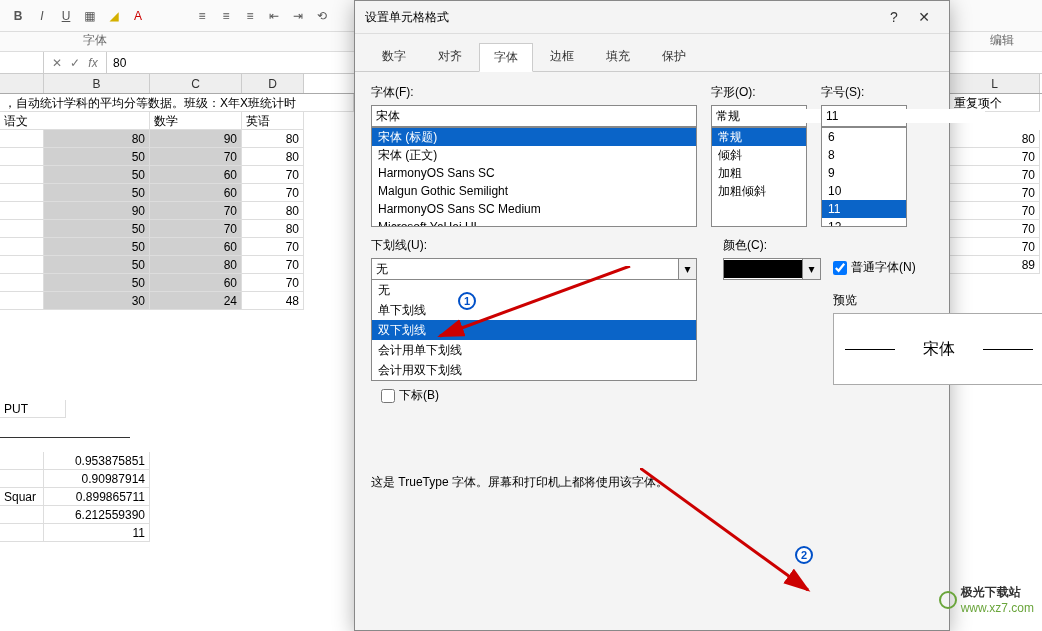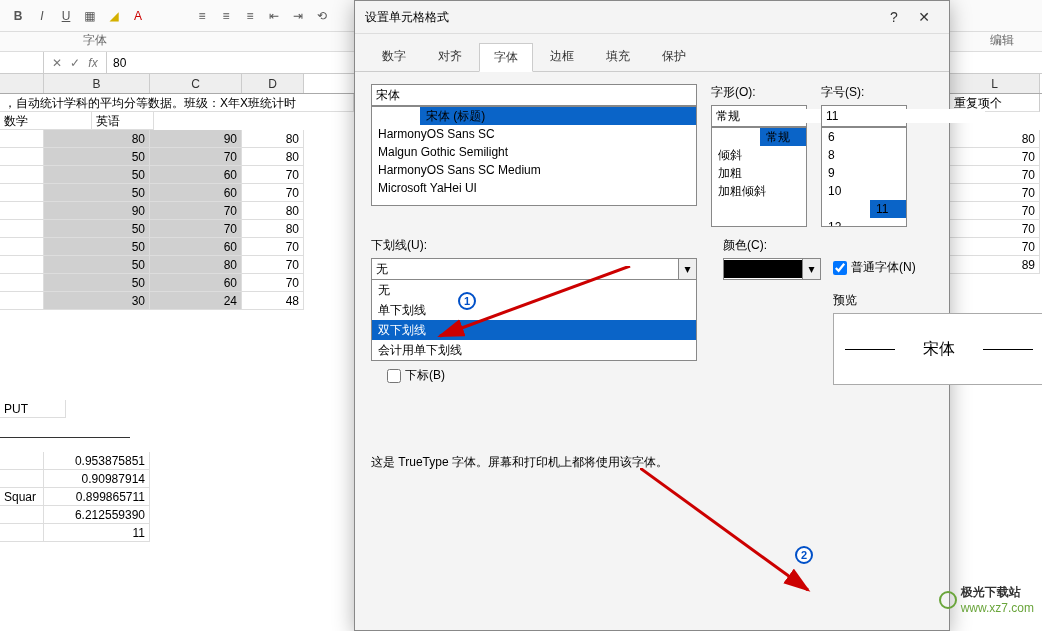--- a/index.html
+++ b/index.html
@@ -39,21 +39,21 @@
 .titlebar .tbtn{width:30px; text-align:center; font-size:14px; color:#333;}
 .tabs{ display:flex; border-bottom:1px solid #ccc; padding:8px 12px 0 12px; gap:2px;}
 .tab{ padding:5px 14px; border:1px solid transparent; color:#333;}
 .tab.active{ background:#fff; border:1px solid #ccc; border-bottom:1px solid #fff; position:relative; top:1px;}
 .dlg-body{ padding:12px 16px;}
 .field-row{ display:flex; gap:14px;}
 .field-col{ display:flex; flex-direction:column;}
 .lbl{ margin-bottom:4px;}
 .listbox{ border:1px solid #888; background:#fff; overflow-y:scroll;}
 .listbox .item{ padding:1px 6px; line-height:16px;}
-.listbox .item.sel{ background:#0a64c8; color:#000000;margin-left:48px;}
+.listbox .item.sel{ background:#0a64c8; color:#ffffff;}
 .font-list{width:326px; height:100px;}
 .style-list{width:96px; height:100px;}
 .size-list{width:86px; height:100px;}
 .combo{ border:1px solid #888; background:#fff; height:22px; display:flex; align-items:center; position:relative;}
 .combo input{border:none; flex:1; padding:0 4px; outline:none; font-size:12px;}
 .combo .dd{width:18px; text-align:center; border-left:1px solid #888; background:#eee; height:100%; line-height:20px;}
 .underline-combo{width:326px;}
 .underline-open{ border:1px solid #888; border-top:none; background:#fff; width:326px;}
 .underline-open .item{padding:2px 6px; line-height:16px;}
 .underline-open .item.sel{background:#0a64c8; color:#fff;}
@@ -117,20 +117,21 @@
     <div class="col-A"></div>
     <div class="col-B">B</div>
     <div class="col-C">C</div>
     <div class="col-D">D</div>
   </div>
   <div class="rows">
     <div class="row">
       <div class="cell left" style="width:354px;">，自动统计学科的平均分等数据。班级：X年X班统计时</div>
     </div>
     <div class="row">
+      <div class="cell col-A left" style="width:150px">语文</div>
       <div class="cell left" style="width:92px">数学</div>
       <div class="cell left" style="width:62px">英语</div>
     </div>
     <div id="data-rows">
         <div class="row">
           <div class="cell col-A"></div>
   <div class="cell col-B sel">80</div>
   <div class="cell col-C sel">90</div>
   <div class="cell col-D">80</div>
         </div>
@@ -266,25 +267,27 @@
     <div class="tab">数字</div>
     <div class="tab">对齐</div>
     <div class="tab active">字体</div>
     <div class="tab">边框</div>
     <div class="tab">填充</div>
     <div class="tab">保护</div>
   </div>
   <div class="dlg-body">
     <div class="field-row">
       <div class="field-col">
+        <span class="lbl">字体(F):</span>
         <div class="combo" style="width:326px">
           <input value="宋体" style="">
         </div>
         <div class="listbox font-list" id="font-list">
             <div class="item sel">宋体 (标题)</div>
+            <div class="item">宋体 (正文)</div>
             <div class="item">HarmonyOS Sans SC</div>
             <div class="item">Malgun Gothic Semilight</div>
             <div class="item">HarmonyOS Sans SC Medium</div>
             <div class="item">Microsoft YaHei UI</div>
           </div>
       </div>
       <div class="field-col">
         <span class="lbl">字形(O):</span>
         <div class="combo" style="width:96px">
           <input value="常规" style="">
@@ -317,22 +320,23 @@
         <span class="lbl">下划线(U):</span>
         <div class="combo underline-combo">
           <input value="无" style="">
           <span class="dd">▾</span>
         </div>
         <div class="underline-open" id="ul-list">
             <div class="item">无</div>
             <div class="item">单下划线</div>
             <div class="item sel">双下划线</div>
             <div class="item">会计用单下划线</div>
+            <div class="item">会计用双下划线</div>
           </div>
-        <div class="chk" style="margin-top:6px; margin-left:16px">
+        <div class="chk" style="margin-top:6px; margin-left:10px">
           <input type="checkbox" style="">
           <span>下标(B)</span>
         </div>
       </div>
       <div class="field-col" style="margin-left:12px">
         <span class="lbl">颜色(C):</span>
         <div class="combo color-box">
           <span class="color-swatch"></span>
           <span class="dd">▾</span>
         </div>

